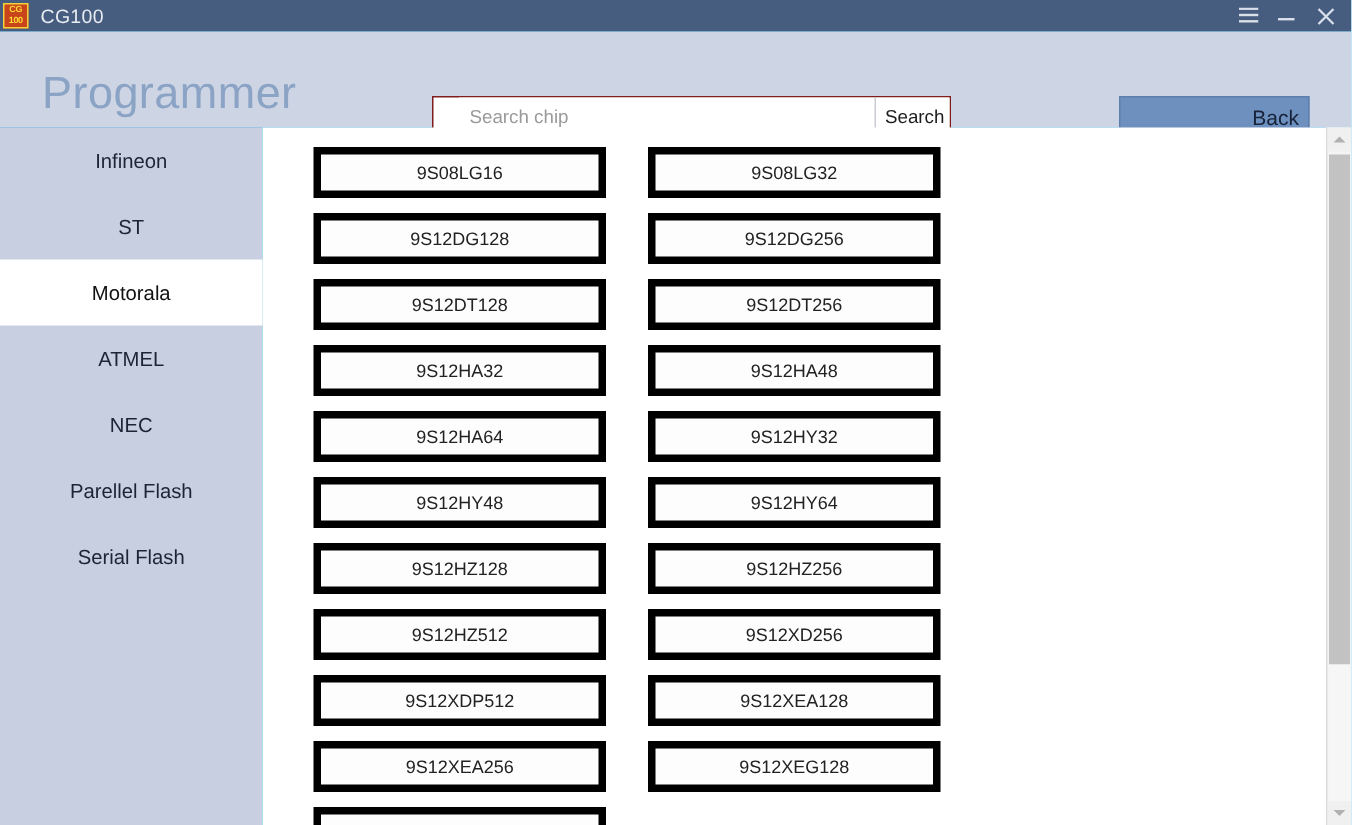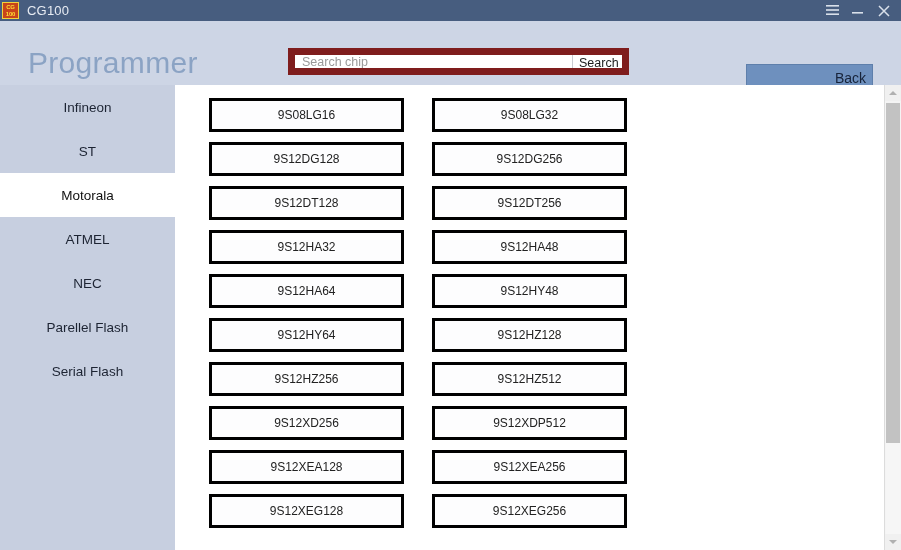--- a/index.html
+++ b/index.html
@@ -88,27 +88,28 @@
     transform: translateY(-50%);
     font-size: 30px;
     color: #8ba3c4;
     font-weight: normal;
     letter-spacing: 0.3px;
     white-space: nowrap;
   }
   .search-wrap {
     position: absolute;
     left: 288px;
-    top: 27px;
+    top: 43px;
     height: 27px;
     display: flex;
     align-items: stretch;
-    border: 7px solid #7f1d1d;
-    box-sizing: border-box;
-    background: #ffffff;
+    border: 1px solid #7f1d1d;
+    box-sizing: border-box;
+    background: #ffffff;
+    padding-left: 17px;
   }
   .search-input {
     width: 263px;
     border: none;
     outline: none;
     font-size: 12.5px;
     color: #3a3a3a;
     padding: 0 7px;
     background: #ffffff;
     font-family: "Liberation Sans", sans-serif;
@@ -180,21 +181,21 @@
     box-sizing: border-box;
     display: flex;
     flex-wrap: wrap;
     align-content: flex-start;
   }
   .chip-btn {
     width: 195px;
     height: 34px;
     margin: 0 28px 10px 0;
     background: #fdfdfe;
-    border: 3px solid #000000;
+    border: 5px solid #000000;
     box-sizing: border-box;
     font-size: 12px;
     color: #222222;
     cursor: pointer;
     display: flex;
     align-items: center;
     justify-content: center;
     font-family: "Liberation Sans", sans-serif;
   }
 
@@ -317,20 +318,21 @@
     <div class="chip-grid" id="chipGrid">
         <button class="chip-btn">9S08LG16</button>
         <button class="chip-btn">9S08LG32</button>
         <button class="chip-btn">9S12DG128</button>
         <button class="chip-btn">9S12DG256</button>
         <button class="chip-btn">9S12DT128</button>
         <button class="chip-btn">9S12DT256</button>
         <button class="chip-btn">9S12HA32</button>
         <button class="chip-btn">9S12HA48</button>
         <button class="chip-btn">9S12HA64</button>
+        <button class="chip-btn">9S12HY32</button>
         <button class="chip-btn">9S12HY48</button>
         <button class="chip-btn">9S12HY64</button>
         <button class="chip-btn">9S12HZ128</button>
         <button class="chip-btn">9S12HZ256</button>
         <button class="chip-btn">9S12HZ512</button>
         <button class="chip-btn">9S12XD256</button>
         <button class="chip-btn">9S12XDP512</button>
         <button class="chip-btn">9S12XEA128</button>
         <button class="chip-btn">9S12XEA256</button>
         <button class="chip-btn">9S12XEG128</button>

